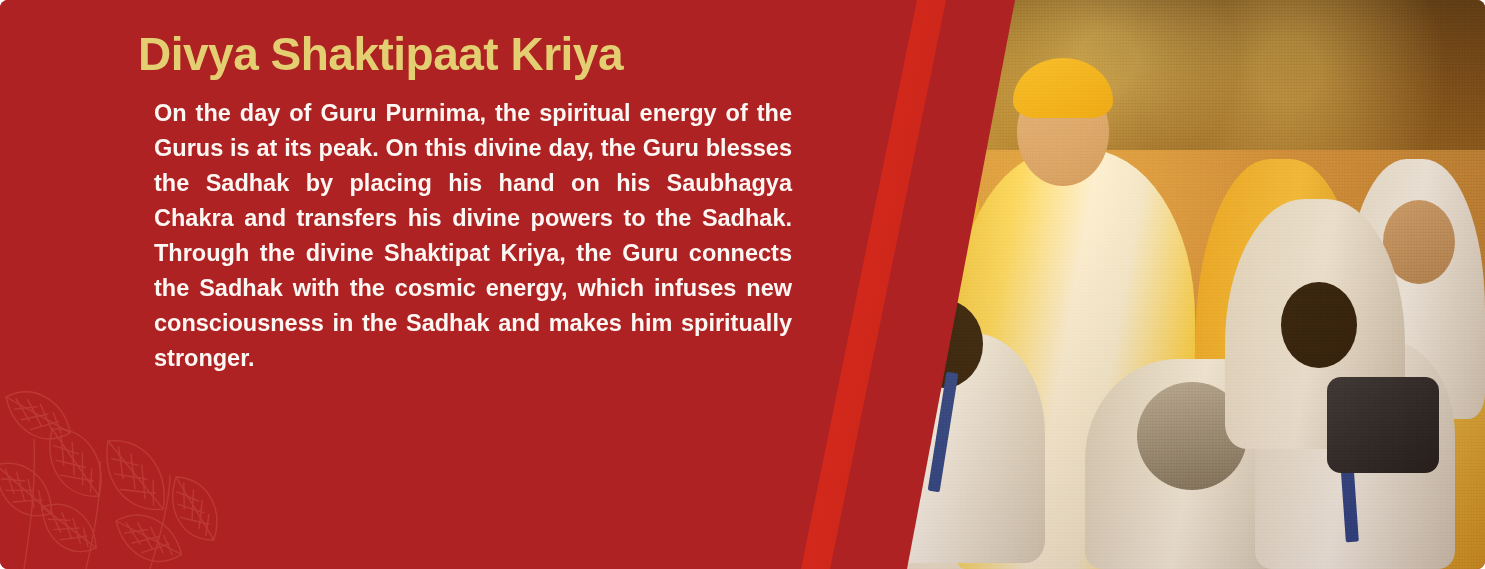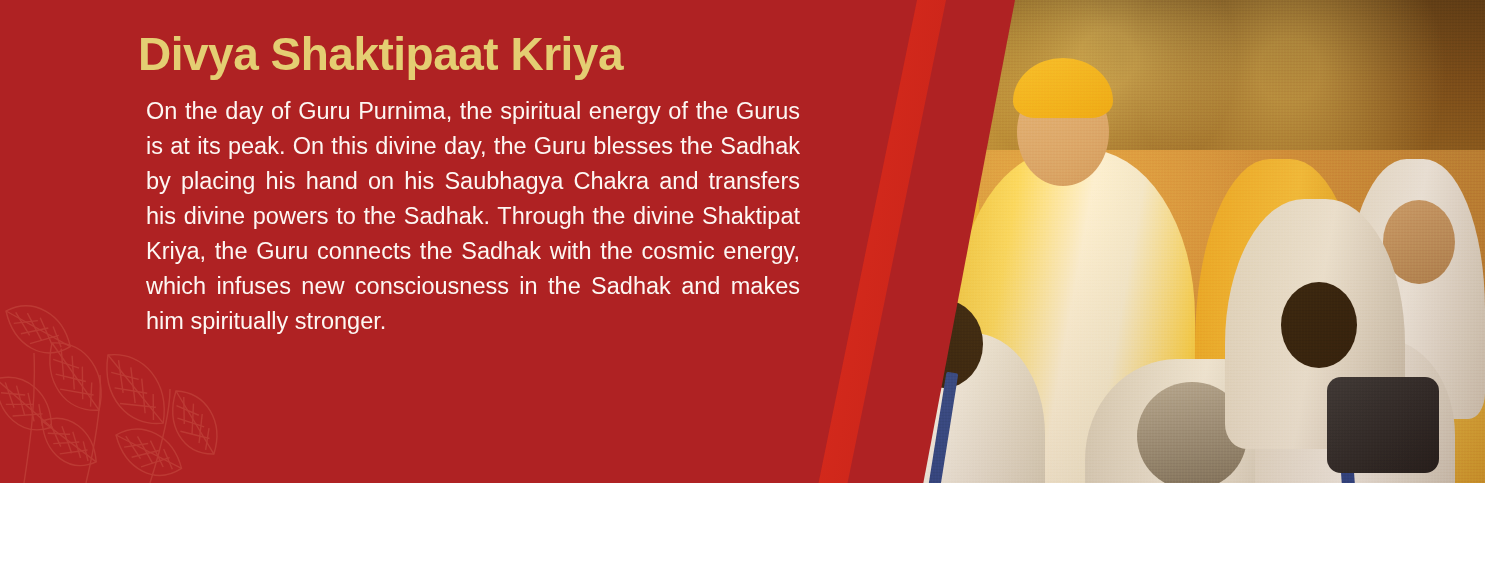--- a/index.html
+++ b/index.html
@@ -8,23 +8,24 @@
     padding: 0;
     background: #ffffff;
   }
   body {
     font-family: "Liberation Sans", sans-serif;
   }
 
   .banner {
     position: relative;
     width: 1485px;
-    height: 483px;
+    height: 569px;
     overflow: hidden;
     background: #af2223;
+    border-radius: 8px;
   }
 
   
   .photo-layer {
     position: absolute;
     top: 0;
     right: 0;
     width: 700px;
     height: 569px;
     overflow: hidden;
@@ -92,27 +93,27 @@
   }
   .title {
     margin: 0 0 14px 0;
     font-size: 46px;
     line-height: 1.08;
     font-weight: bold;
     color: #e4ce72;
     letter-spacing: -0.5px;
   }
   .body-copy {
-    margin: 8px;
+    margin: 16px;
     font-size: 23.5px;
     line-height: 35px;
     color: #fdf7f3;
     text-align: justify;
     text-justify: inter-word;
-    font-weight: 400;
+    font-weight: 700;
   }
   .body-copy p { margin: 0; }
   .body-copy p + p { margin-top: 0px; }
 
   
   .bg-hall {
     position: absolute;
     left: 0; top: 0; right: 0; height: 210px;
     background:
       radial-gradient(circle at 18% 40%, rgba(255,214,90,.55) 0 8%, transparent 36%),

